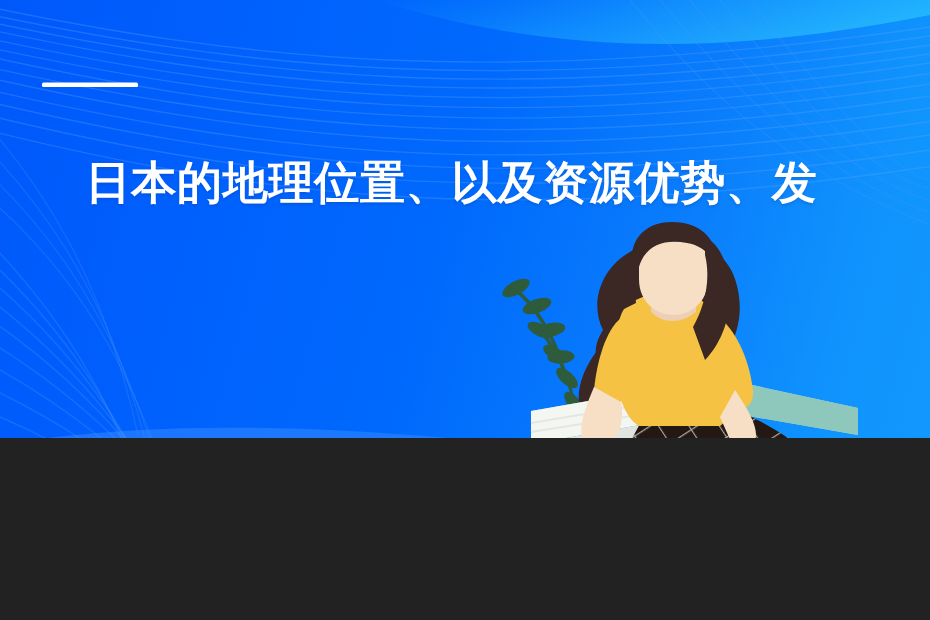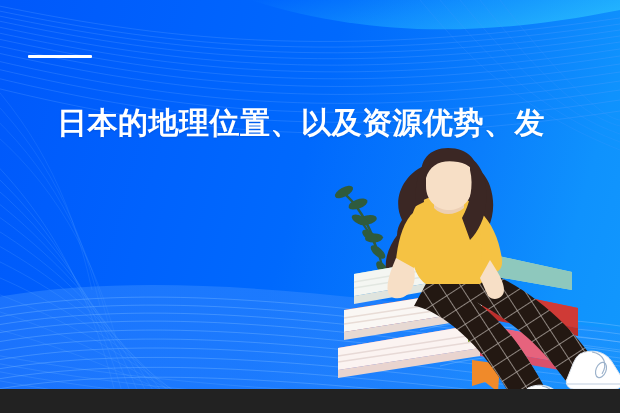--- a/index.html
+++ b/index.html
@@ -3,21 +3,21 @@
 <meta charset="utf-8">
 <style>
   html, body {
     margin: 0;
     padding: 0;
     background: #222;
   }
   #stage {
     position: relative;
     width: 620px;
-    height: 389px;
+    height: 292px;
     overflow: hidden;
     font-family: Liberation Sans, sans-serif;
     background: #737373;
   }
   
   .bg-base {
     position: absolute;
     inset: 0;
     background: linear-gradient(105deg,
         #0058fb 0%,

